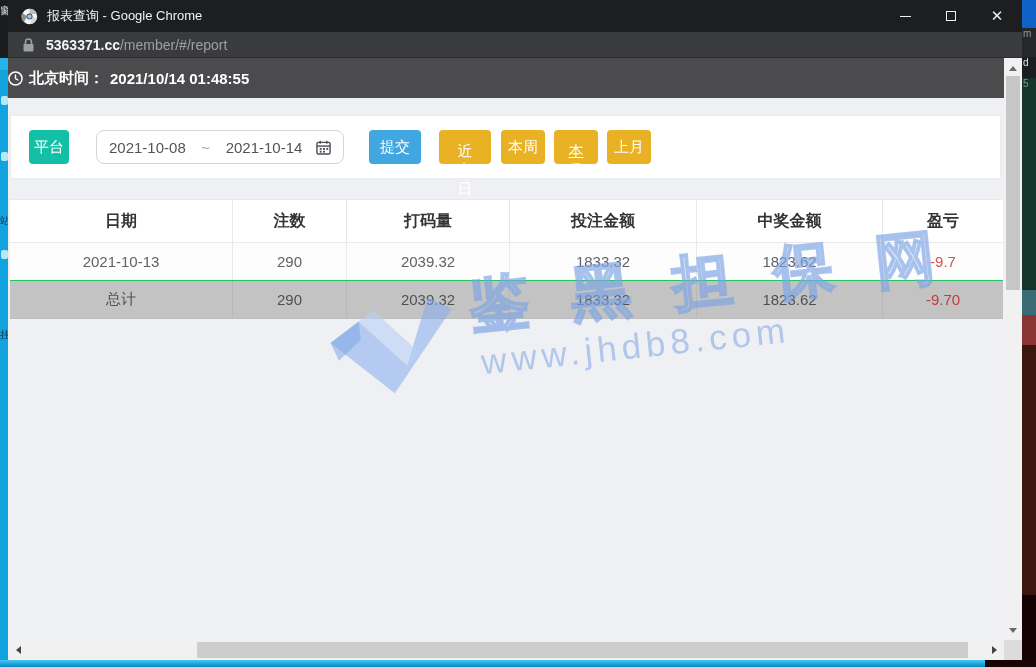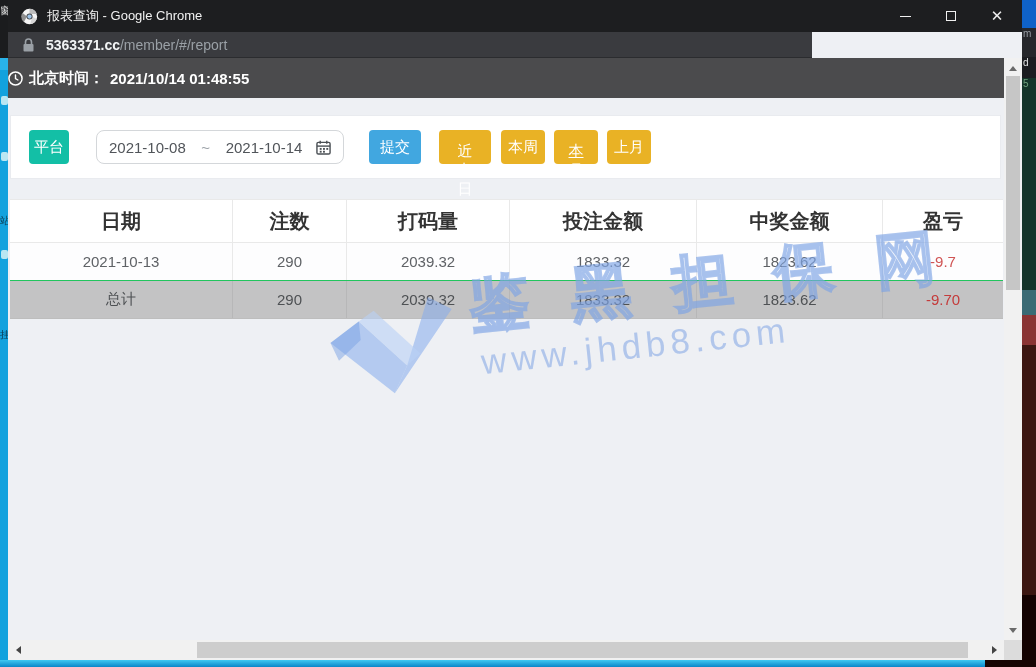--- a/index.html
+++ b/index.html
@@ -30,21 +30,21 @@
 
   .titlebar{position:absolute;left:0;top:0;width:1014px;height:32px;background:#1d1e20;display:flex;align-items:center;}
   .chrome-icon{width:17px;height:17px;margin-left:13px;flex:0 0 auto;}
   .win-title{color:#f2f2f2;font-size:13px;margin-left:9px;white-space:nowrap;flex:1 1 auto;}
   .win-controls{display:flex;height:32px;flex:0 0 auto;margin-right:2px;}
   .wc{width:46px;height:32px;display:flex;align-items:center;justify-content:center;color:#fff;cursor:default;}
   .min-glyph{display:block;width:11px;height:0;border-top:1.6px solid #f0f0f0;}
   .max-glyph{display:block;width:10px;height:10px;border:1.5px solid #f0f0f0;box-sizing:border-box;}
   .wc.close{font-size:15px;color:#f0f0f0;}
 
-  .addressbar{position:absolute;left:0;top:32px;width:804px;height:26px;background:#3a3b3f;display:flex;align-items:center;border-bottom:1px solid #2b2c2f;box-sizing:border-box;}
+  .addressbar{position:absolute;left:0;top:32px;width:1014px;height:26px;background:#3a3b3f;display:flex;align-items:center;border-bottom:1px solid #2b2c2f;box-sizing:border-box;}
   .lock-wrap{margin-left:15px;display:flex;align-items:center;}
   .url{margin-left:12px;font-size:14px;white-space:nowrap;}
   .url .dom{color:#f1f3f4;font-weight:bold;}
   .url .path{color:#9aa0a6;font-weight:normal;}
 
   .pageheader{position:absolute;left:0;top:58px;width:996px;height:40px;background:#4b4b4d;display:flex;align-items:center;}
   .ph-title{color:#ffffff;font-size:18px;margin-left:4px;flex:1 1 auto;}
   .ph-time{display:flex;align-items:center;margin-right:6px;color:#fff;font-size:15px;font-weight:bold;white-space:nowrap;}
   .ph-time .tlabel{margin:0 6px 0 6px;}
 
@@ -60,21 +60,21 @@
   .btn.bm{width:44px;margin-left:9px;padding:12px;text-decoration:underline;}
   .btn.bl{width:44px;margin-left:9px;padding:0;}
   .datebox{margin-left:27px;width:248px;height:34px;background:#fff;border:1px solid #d4d7da;border-radius:8px;box-sizing:border-box;display:flex;align-items:center;justify-content:space-between;padding:0 12px;font-size:15px;color:#51555a;cursor:text;flex:0 0 auto;}
   .datebox .tilde{color:#9aa0a6;margin:0 2px;}
 
   .report-table{position:absolute;left:2px;top:101px;width:993px;background:#fff;}
   .tr{display:grid;grid-template-columns:223px 114px 163px 187px 186px 120px;}
   .tr .td{display:flex;align-items:center;justify-content:center;border-right:1px solid #e9e9e9;box-sizing:border-box;overflow:hidden;white-space:nowrap;}
   .tr .td:last-child{border-right:none;}
   .thead{height:42px;border-top:1px solid #e9e9e9;border-bottom:1px solid #e9e9e9;}
-  .thead .td{font-size:20px;font-weight:bold;color:#333;}
+  .thead .td{font-size:16px;font-weight:bold;color:#333;}
   .rowdata{height:37px;border-bottom:1px solid #22c55e;background:#fdfdfe;}
   .rowdata .td{font-size:15px;color:#5f6266;}
   .rowtotal{height:37px;background:#c3c3c4;border-bottom:1px solid #bdbdbd;text-align:right;}
   .rowtotal .td{font-size:15px;color:#4e5154;border-right:1px solid #b7b7b8;}
   .rowtotal .td:last-child{border-right:none;}
   .neg{color:#d05454 !important;}
   .negT{color:#c43b3b !important;}
 
   .watermark{position:absolute;left:318px;top:170px;display:flex;align-items:center;transform:rotate(-6deg);pointer-events:none;z-index:5;}
   .wm-text{margin-left:14px;margin-top:-22px;}

